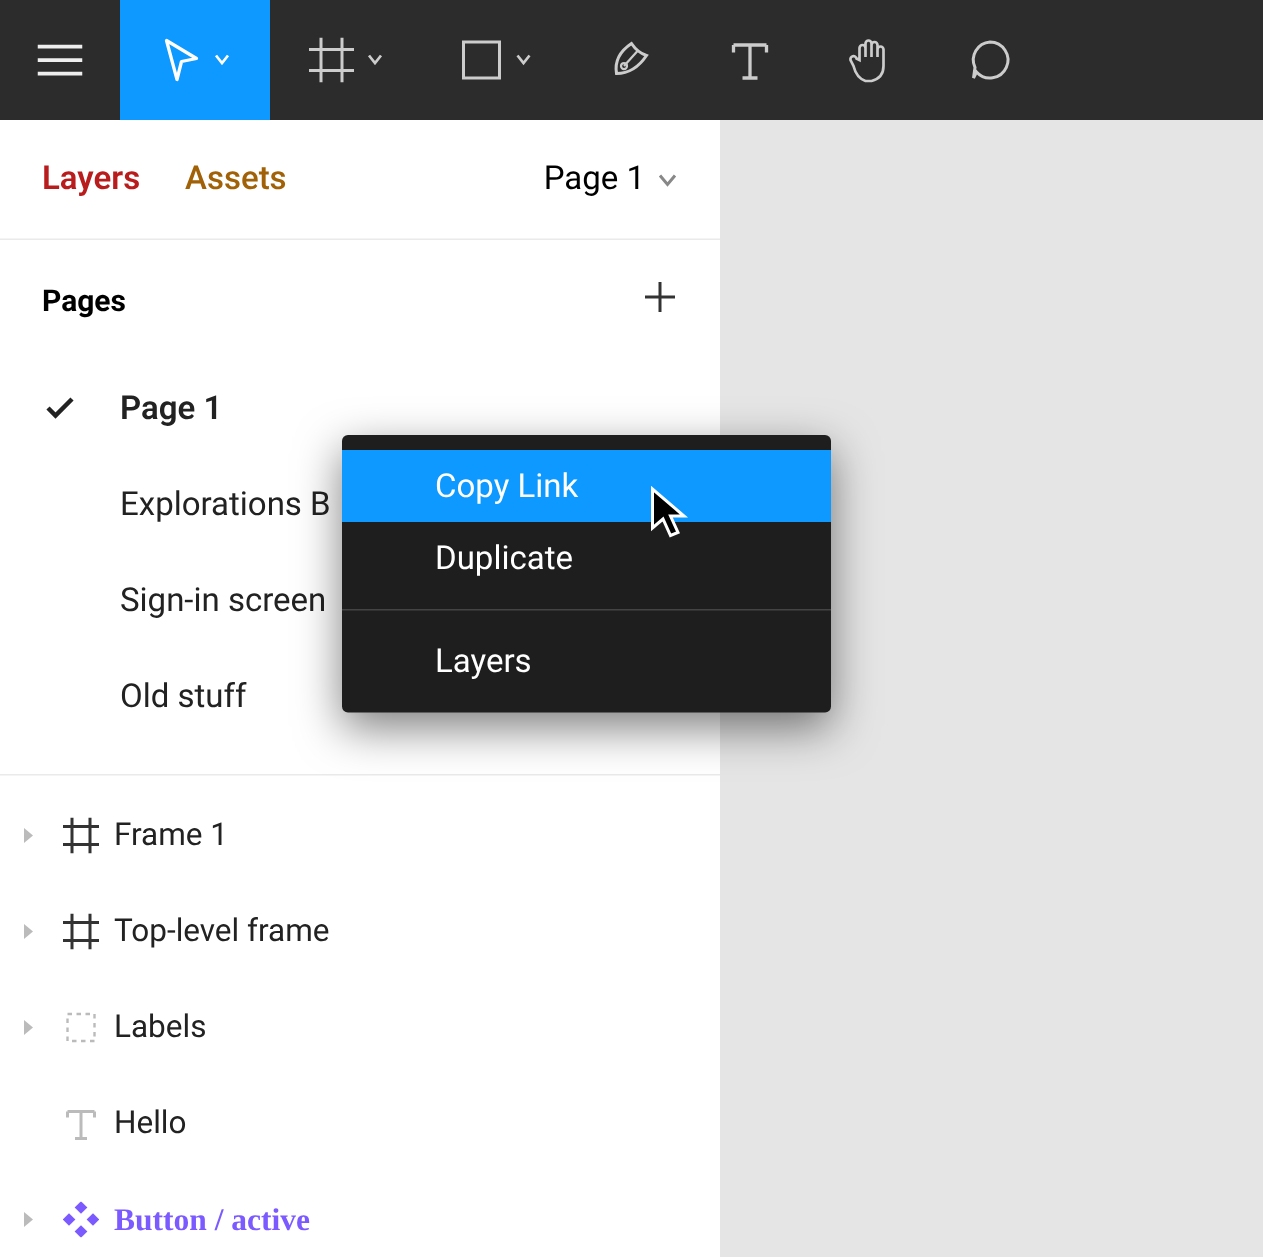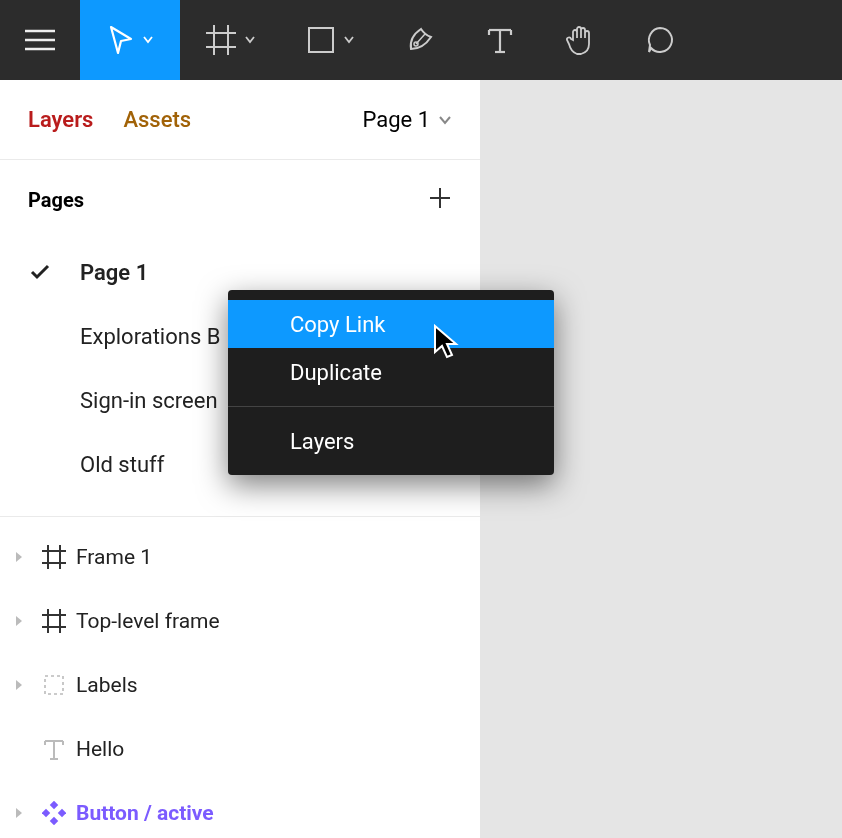--- a/index.html
+++ b/index.html
@@ -98,21 +98,21 @@
     font-size: 21px;
     color: #222;
     cursor: pointer;
     padding-left: 6px;
   }
   .layer-row .disclosure-col { width: 26px; display: flex; justify-content: center; }
   .layer-row .icon-col { width: 44px; display: flex; justify-content: center; }
   .layer-row .layer-label { font-weight: 400; }
   .layer-row.bold .layer-label { font-weight: 400; }
   .layer-row.component { color: #7b5bff; }
-  .layer-row.component .layer-label { font-weight: 700; }
+  .layer-row.component .layer-label { font-weight: 700; font-family: Liberation Serif, serif; }
 
   .context-menu {
     position: absolute;
     left: 228px;
     top: 290px;
     width: 326px;
     background: #1e1e1e;
     border-radius: 4px;
     box-shadow: 0 10px 30px rgba(0,0,0,0.5);
     padding: 10px 0;

